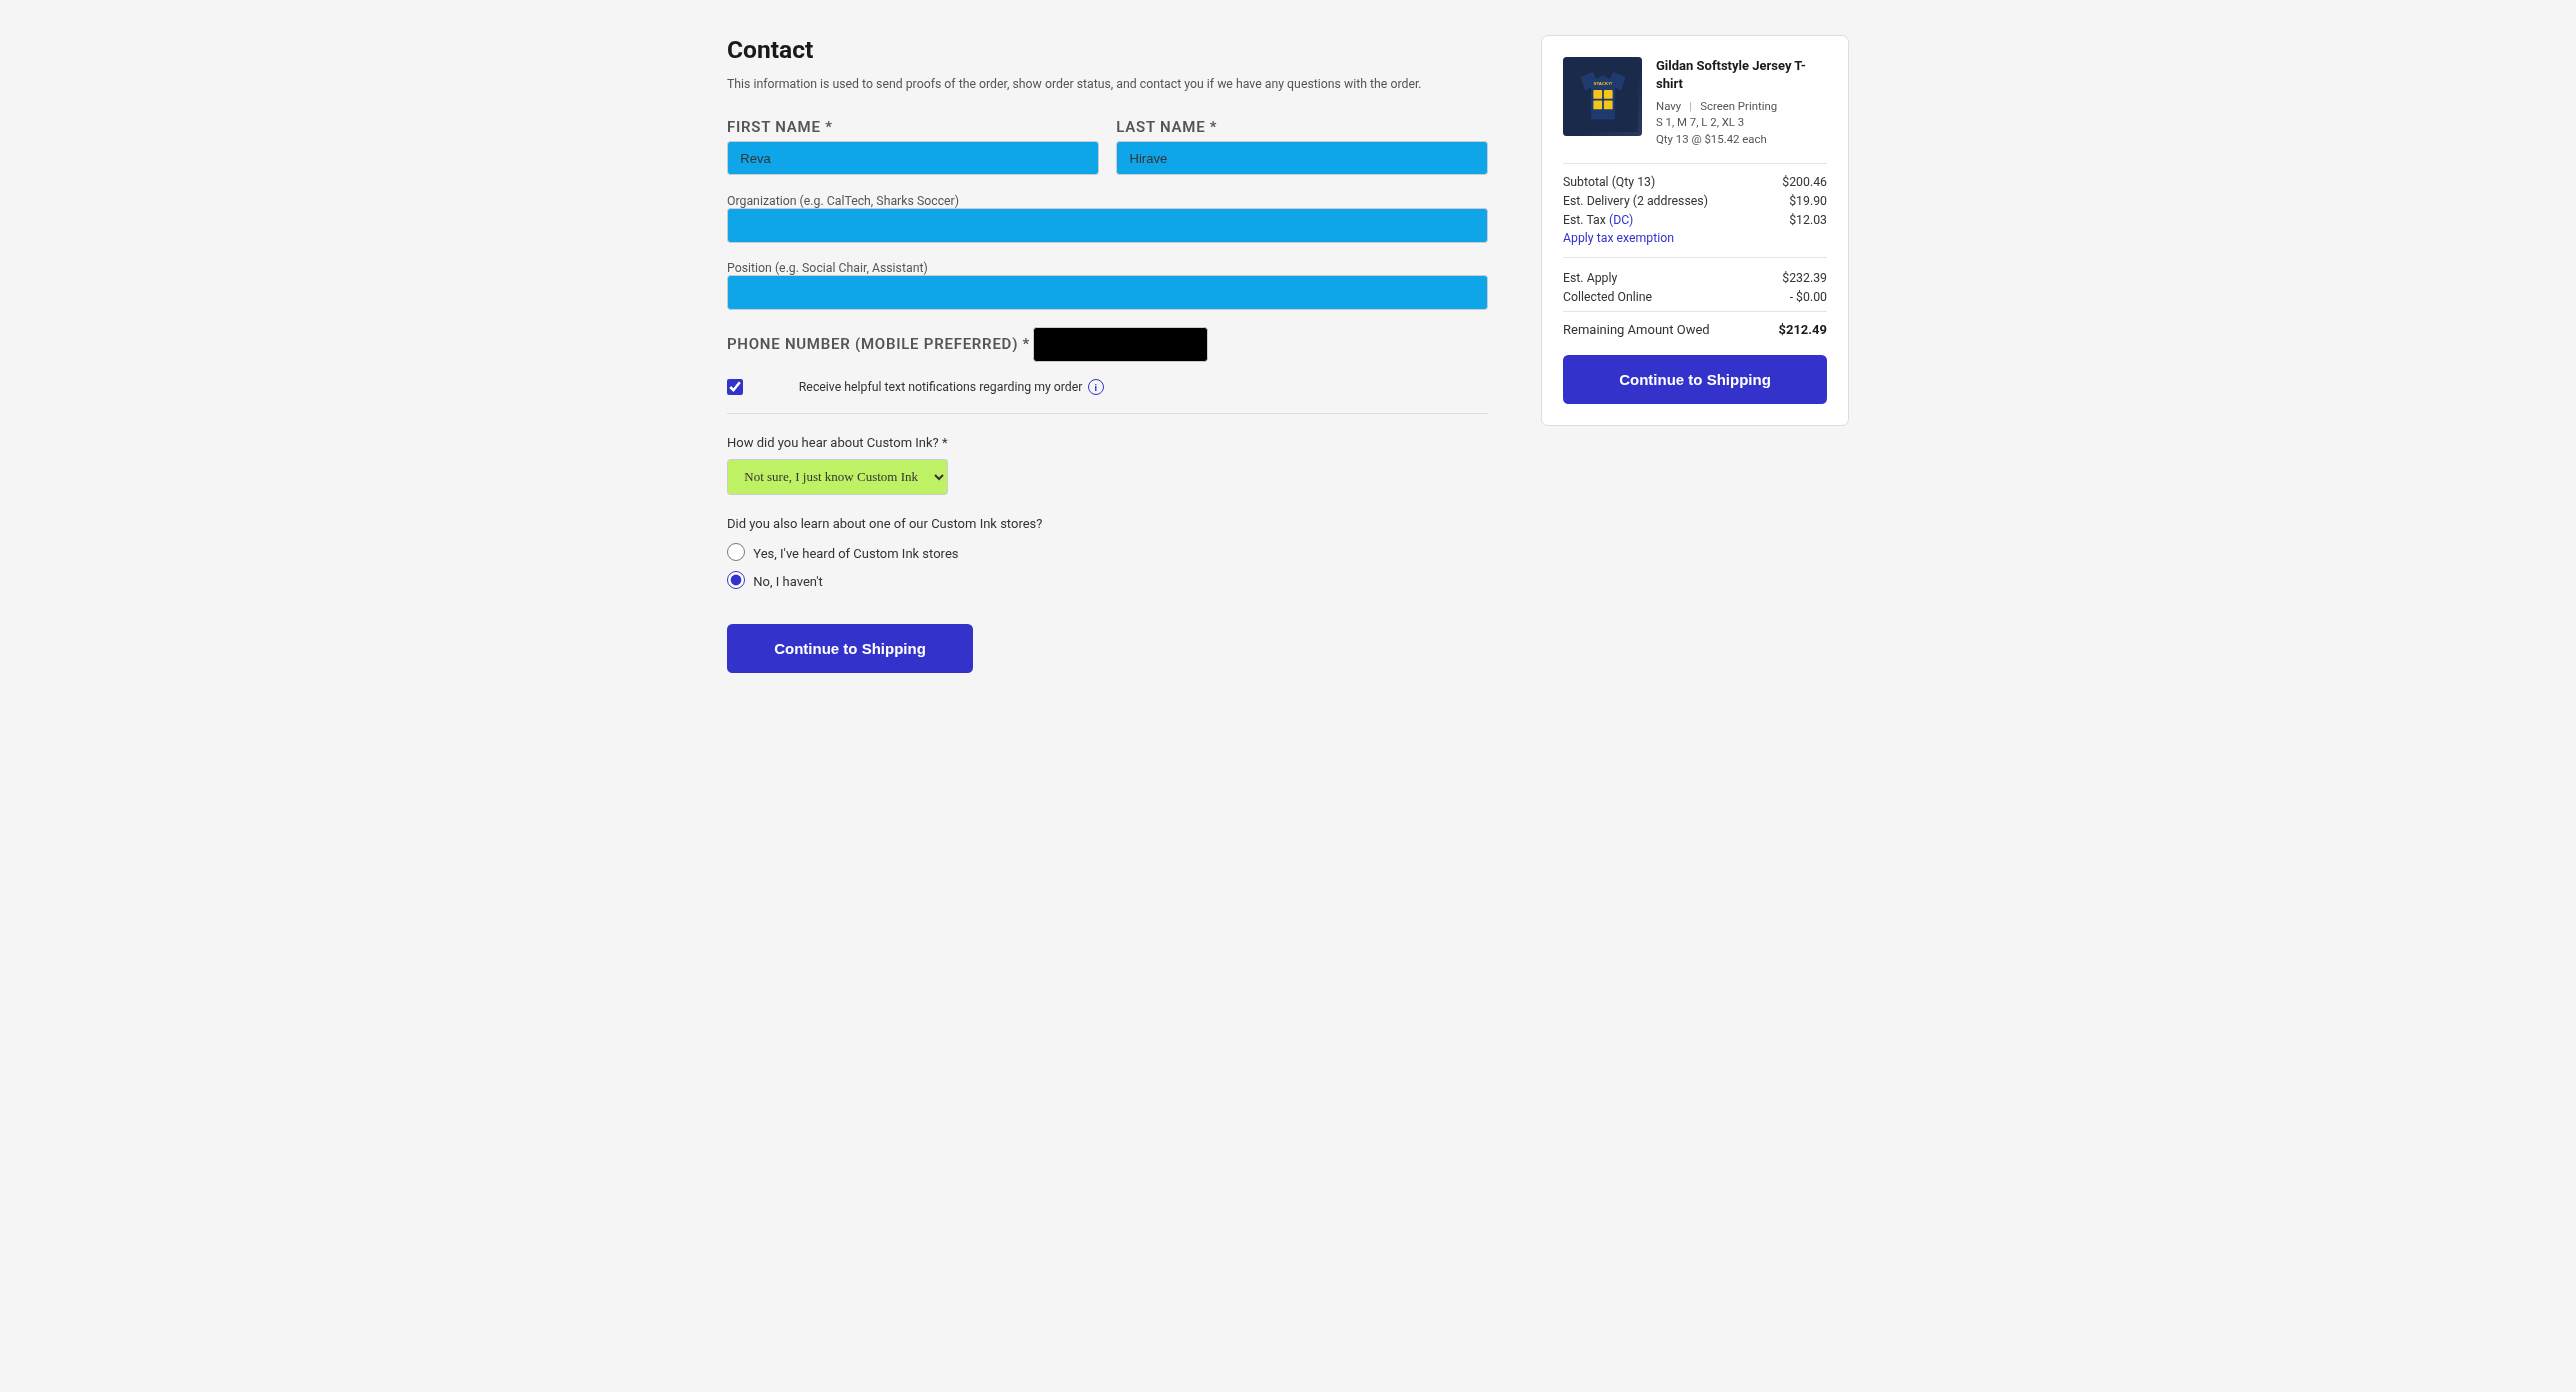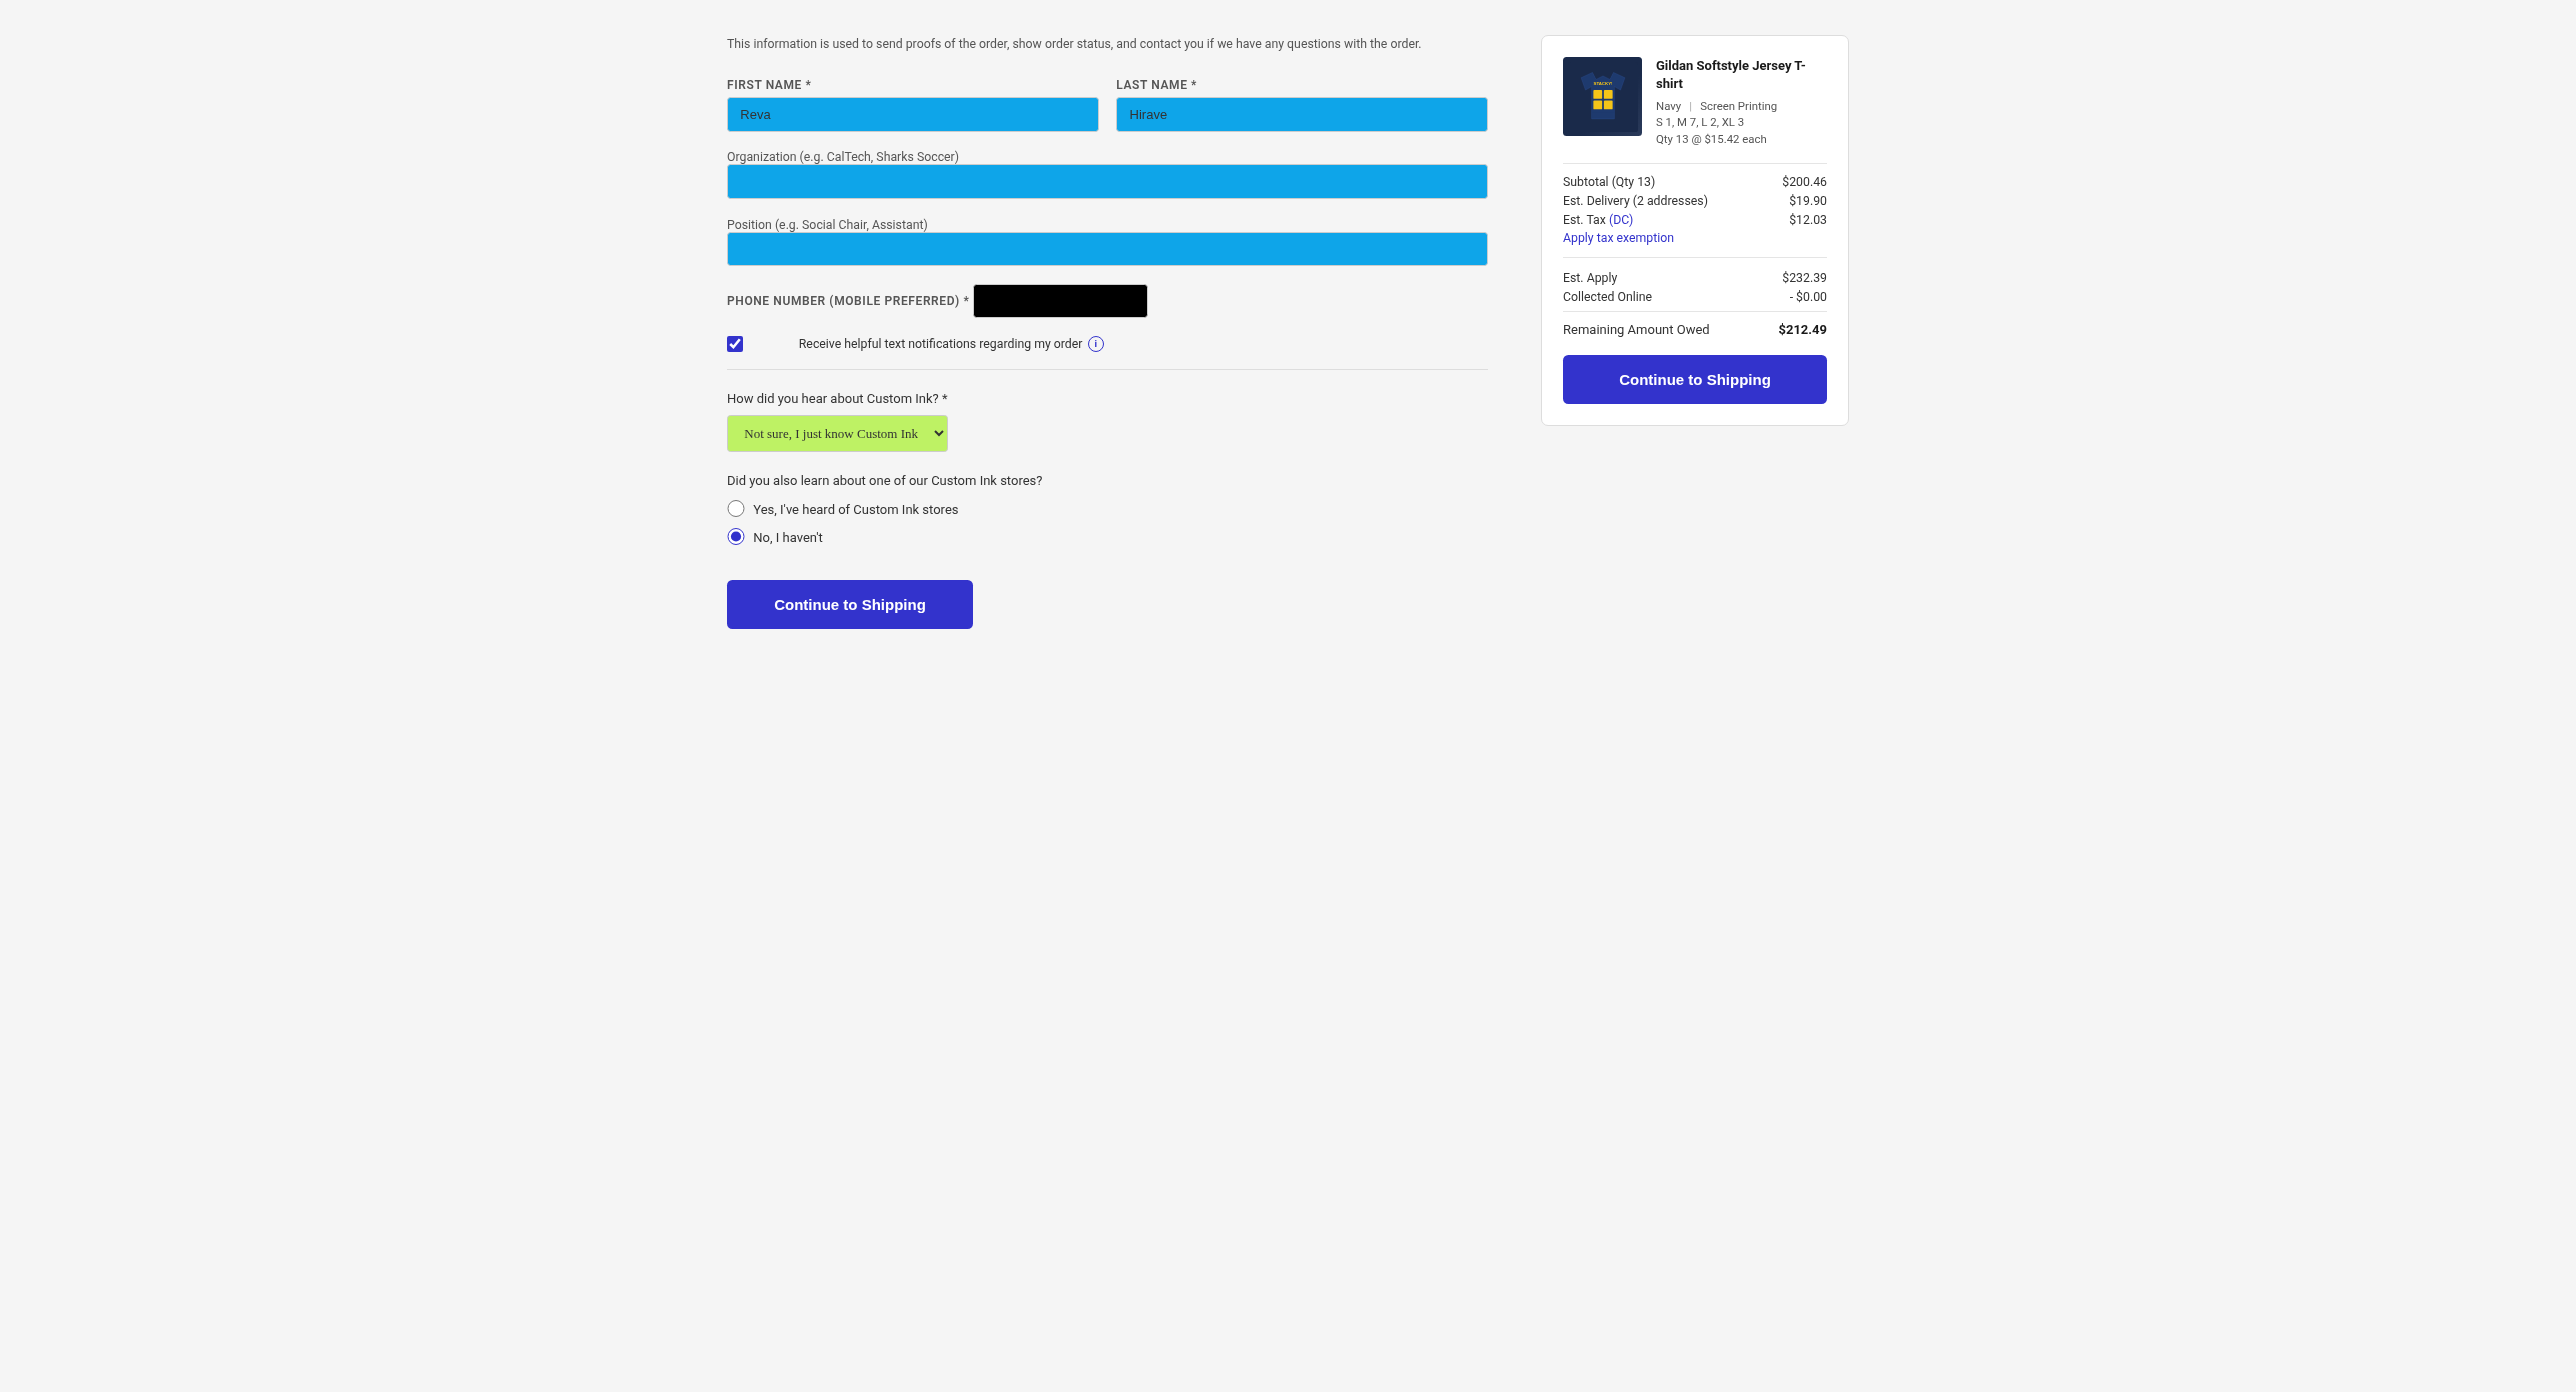--- a/index.html
+++ b/index.html
@@ -50,21 +50,21 @@
       margin-bottom: 17.5px;
     }
 
     .form-group {
       display: flex;
       flex-direction: column;
       flex: 1;
     }
 
     .form-label {
-      font-size: 12px;
+      font-size: 15px;
       font-weight: 600;
       letter-spacing: 0.05em;
       color: #555;
       margin-bottom: 5.3px;
       text-transform: uppercase;
     }
 
     .form-input {
       border: 1.3px solid #ccc;
       border-radius: 3.5px;
@@ -375,20 +375,21 @@
       margin: 0 5.3px;
       color: #aaa;
     }
   </style>
 </head>
 <body>
 
 <div class="page-container">
 
   <div class="left-column">
+    <h1 class="contact-title">Contact</h1>
     <p class="contact-description">This information is used to send proofs of the order, show order status, and contact you if we have any questions with the order.</p>
 
     
     <div class="form-row">
       <div class="form-group">
         <label class="form-label">FIRST NAME *</label>
         <input class="form-input" type="text" value="Reva" style="">
       </div>
       <div class="form-group">
         <label class="form-label">LAST NAME *</label>

